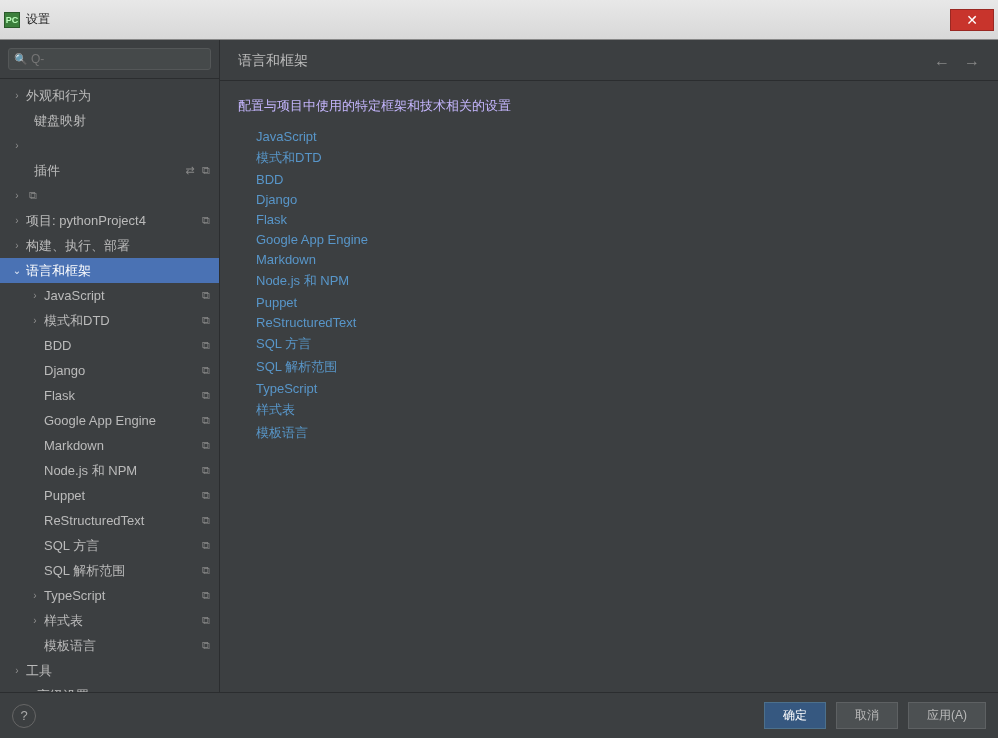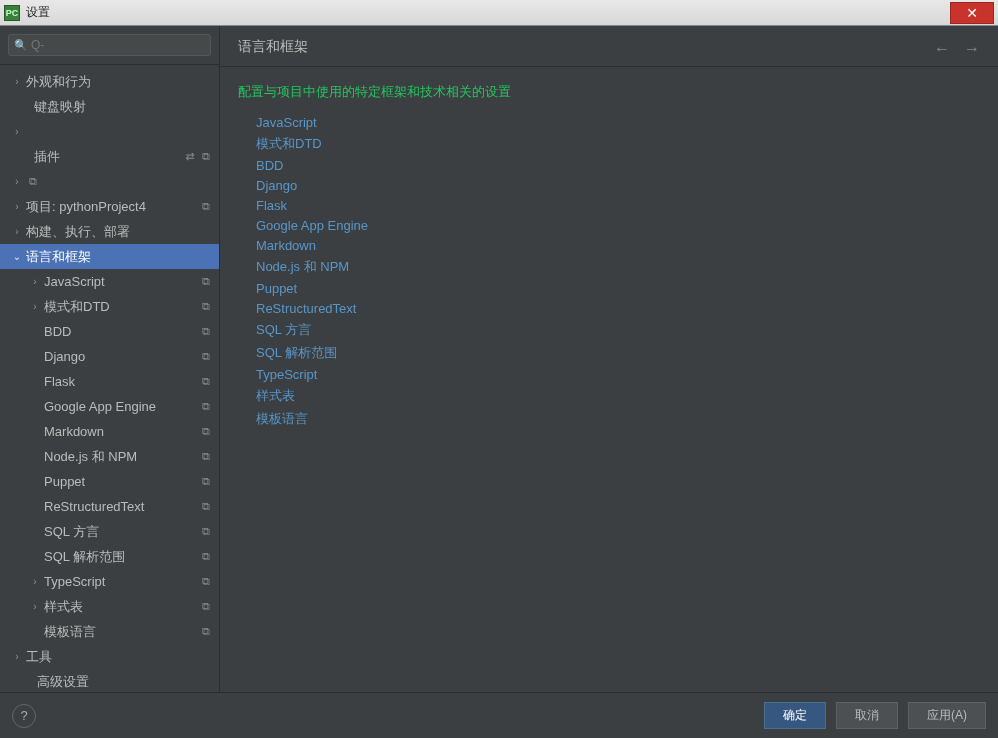--- a/index.html
+++ b/index.html
@@ -8,21 +8,21 @@
       font-size: 12px;
       background: #3c3f41;
       color: #bbbbbb;
       width: 998px;
       height: 738px;
       overflow: hidden;
       display: flex;
       flex-direction: column;
     }
     .titlebar {
-      height: 26px;
+      height: 40px;
       background: linear-gradient(#e8e8e8, #d8d8d8);
       display: flex;
       align-items: center;
       padding: 0 4px;
       border-bottom: 1px solid #888;
     }
     .titlebar-icon {
       width: 16px; height: 16px;
       background: #3c7f3c;
       border: 1px solid #2a5a2a;
@@ -108,21 +108,21 @@
     }
     .content-header {
       display: flex; align-items: center;
       padding: 12px 18px 10px 18px;
       border-bottom: 1px solid #2b2d2f;
     }
     .content-title { font-size: 14px; color: #bbbbbb; }
     .content-nav { margin-left: auto; display: flex; gap: 14px; }
     .nav-arrow { color: #888; font-size: 16px; cursor: pointer; }
     .content-body { padding: 16px 18px; overflow: auto; flex: 1; }
-    .content-desc { color: #22c55e; font-size: 13px; margin-bottom: 14px; }
+    .content-desc { color: #c4b5fd; font-size: 13px; margin-bottom: 14px; }
     .link-list { display: flex; flex-direction: column; gap: 5px; padding-left: 18px; }
     .link-item { color: #5896c9; font-size: 13px; cursor: pointer; }
     .footer {
       height: 46px; border-top: 1px solid #2b2d2f;
       display: flex; align-items: center; padding: 0 12px;
       background: #3c3f41;
     }
     .help-btn {
       width: 24px; height: 24px; border-radius: 50%;
       border: 1px solid #666; color: #aaa;

